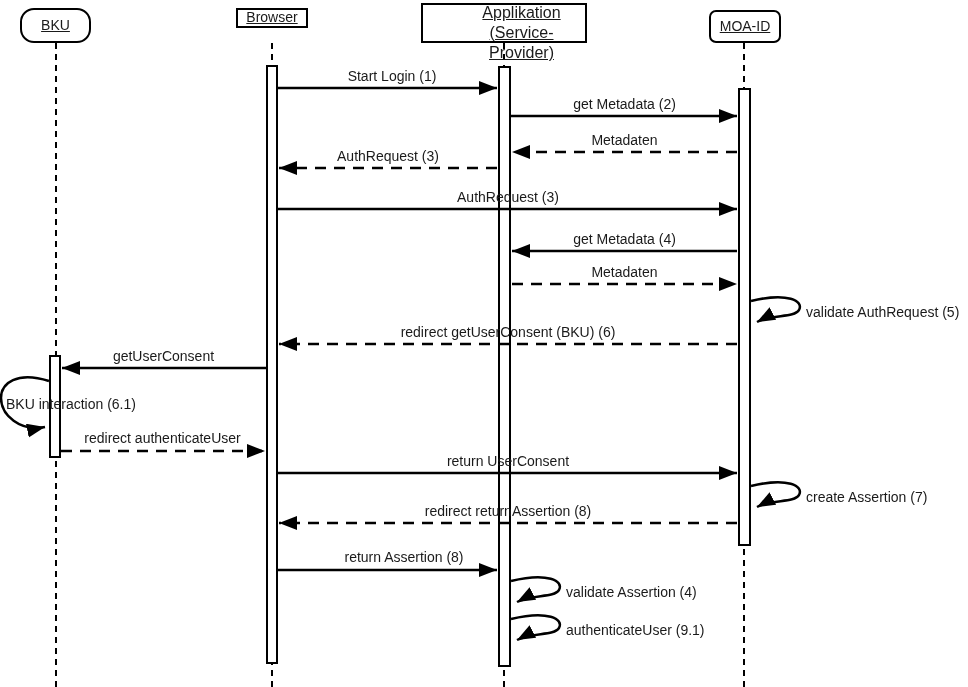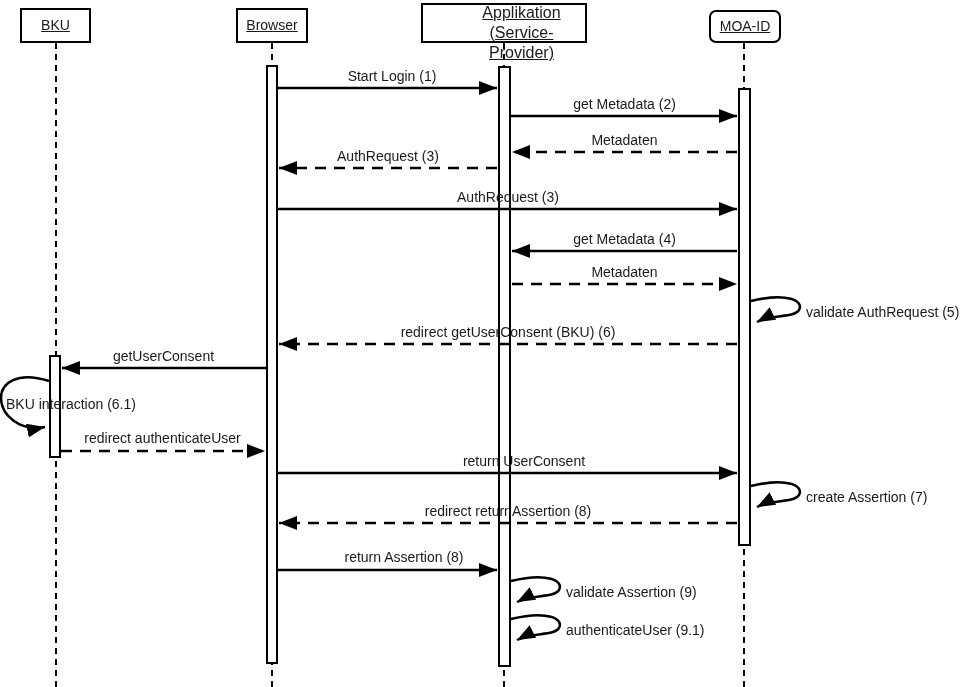--- a/index.html
+++ b/index.html
@@ -107,31 +107,31 @@
   <div class="msg-label" style="left:511px; width:227px; top:131px;">Metadaten</div>
   <div class="msg-label" style="left:278px; width:220px; top:147px;">AuthRequest (3)</div>
   <div class="msg-label" style="left:278px; width:460px; top:188px;">AuthRequest (3)</div>
   <div class="msg-label" style="left:511px; width:227px; top:230px;">get Metadata (4)</div>
   <div class="msg-label" style="left:511px; width:227px; top:263px;">Metadaten</div>
   <div class="msg-label left-align" style="left:806px; width:162px; top:303px;">validate AuthRequest (5)</div>
   <div class="msg-label" style="left:278px; width:460px; top:323px;">redirect getUserConsent (BKU) (6)</div>
   <div class="msg-label" style="left:61px; width:205px; top:347px;">getUserConsent</div>
   <div class="msg-label left-align" style="left:6px; width:160px; top:395px;">BKU interaction (6.1)</div>
   <div class="msg-label" style="left:55px; width:215px; top:429px;">redirect authenticateUser</div>
-  <div class="msg-label" style="left:294px; width:460px; top:452px;">return UserConsent</div>
+  <div class="msg-label" style="left:278px; width:460px; top:452px;">return UserConsent</div>
   <div class="msg-label left-align" style="left:806px; width:150px; top:488px;">create Assertion (7)</div>
   <div class="msg-label" style="left:278px; width:460px; top:502px;">redirect returnAssertion (8)</div>
   <div class="msg-label" style="left:278px; width:220px; top:548px;margin-left:16px;">return Assertion (8)</div>
-  <div class="msg-label left-align" style="left:566px; width:170px; top:583px;">validate Assertion (9)</div>
+  <div class="msg-label left-align" style="left:566px; width:170px; top:583px;">validate Assertion (4)</div>
   <div class="msg-label left-align" style="left:566px; width:180px; top:621px;">authenticateUser (9.1)</div>
 
-  <div class="actor-box" style="left:20px; top:8px; width:71px; height:35px;">
+  <div class="actor-box" style="left:20px; top:8px; width:71px; height:35px;border-radius:14px;">
     <span class="actor-label">BKU</span>
   </div>
-  <div class="actor-box" style="left:236px; top:8px; width:72px; height:35px;">
+  <div class="actor-box" style="left:236px; top:8px; width:72px; height:20px;">
     <span class="actor-label">Browser</span>
   </div>
   <div class="actor-box wide" style="left:421px; top:3px; width:166px; height:40px;">
     <span class="actor-label">
       <span>Online-Applikation (Service-</span><br>
       <span>Provider)</span>
     </span>
   </div>
   <div class="actor-box" style="left:709px; top:10px; width:72px; height:33px;border-radius:7px;">
     <span class="actor-label">MOA-ID</span>

